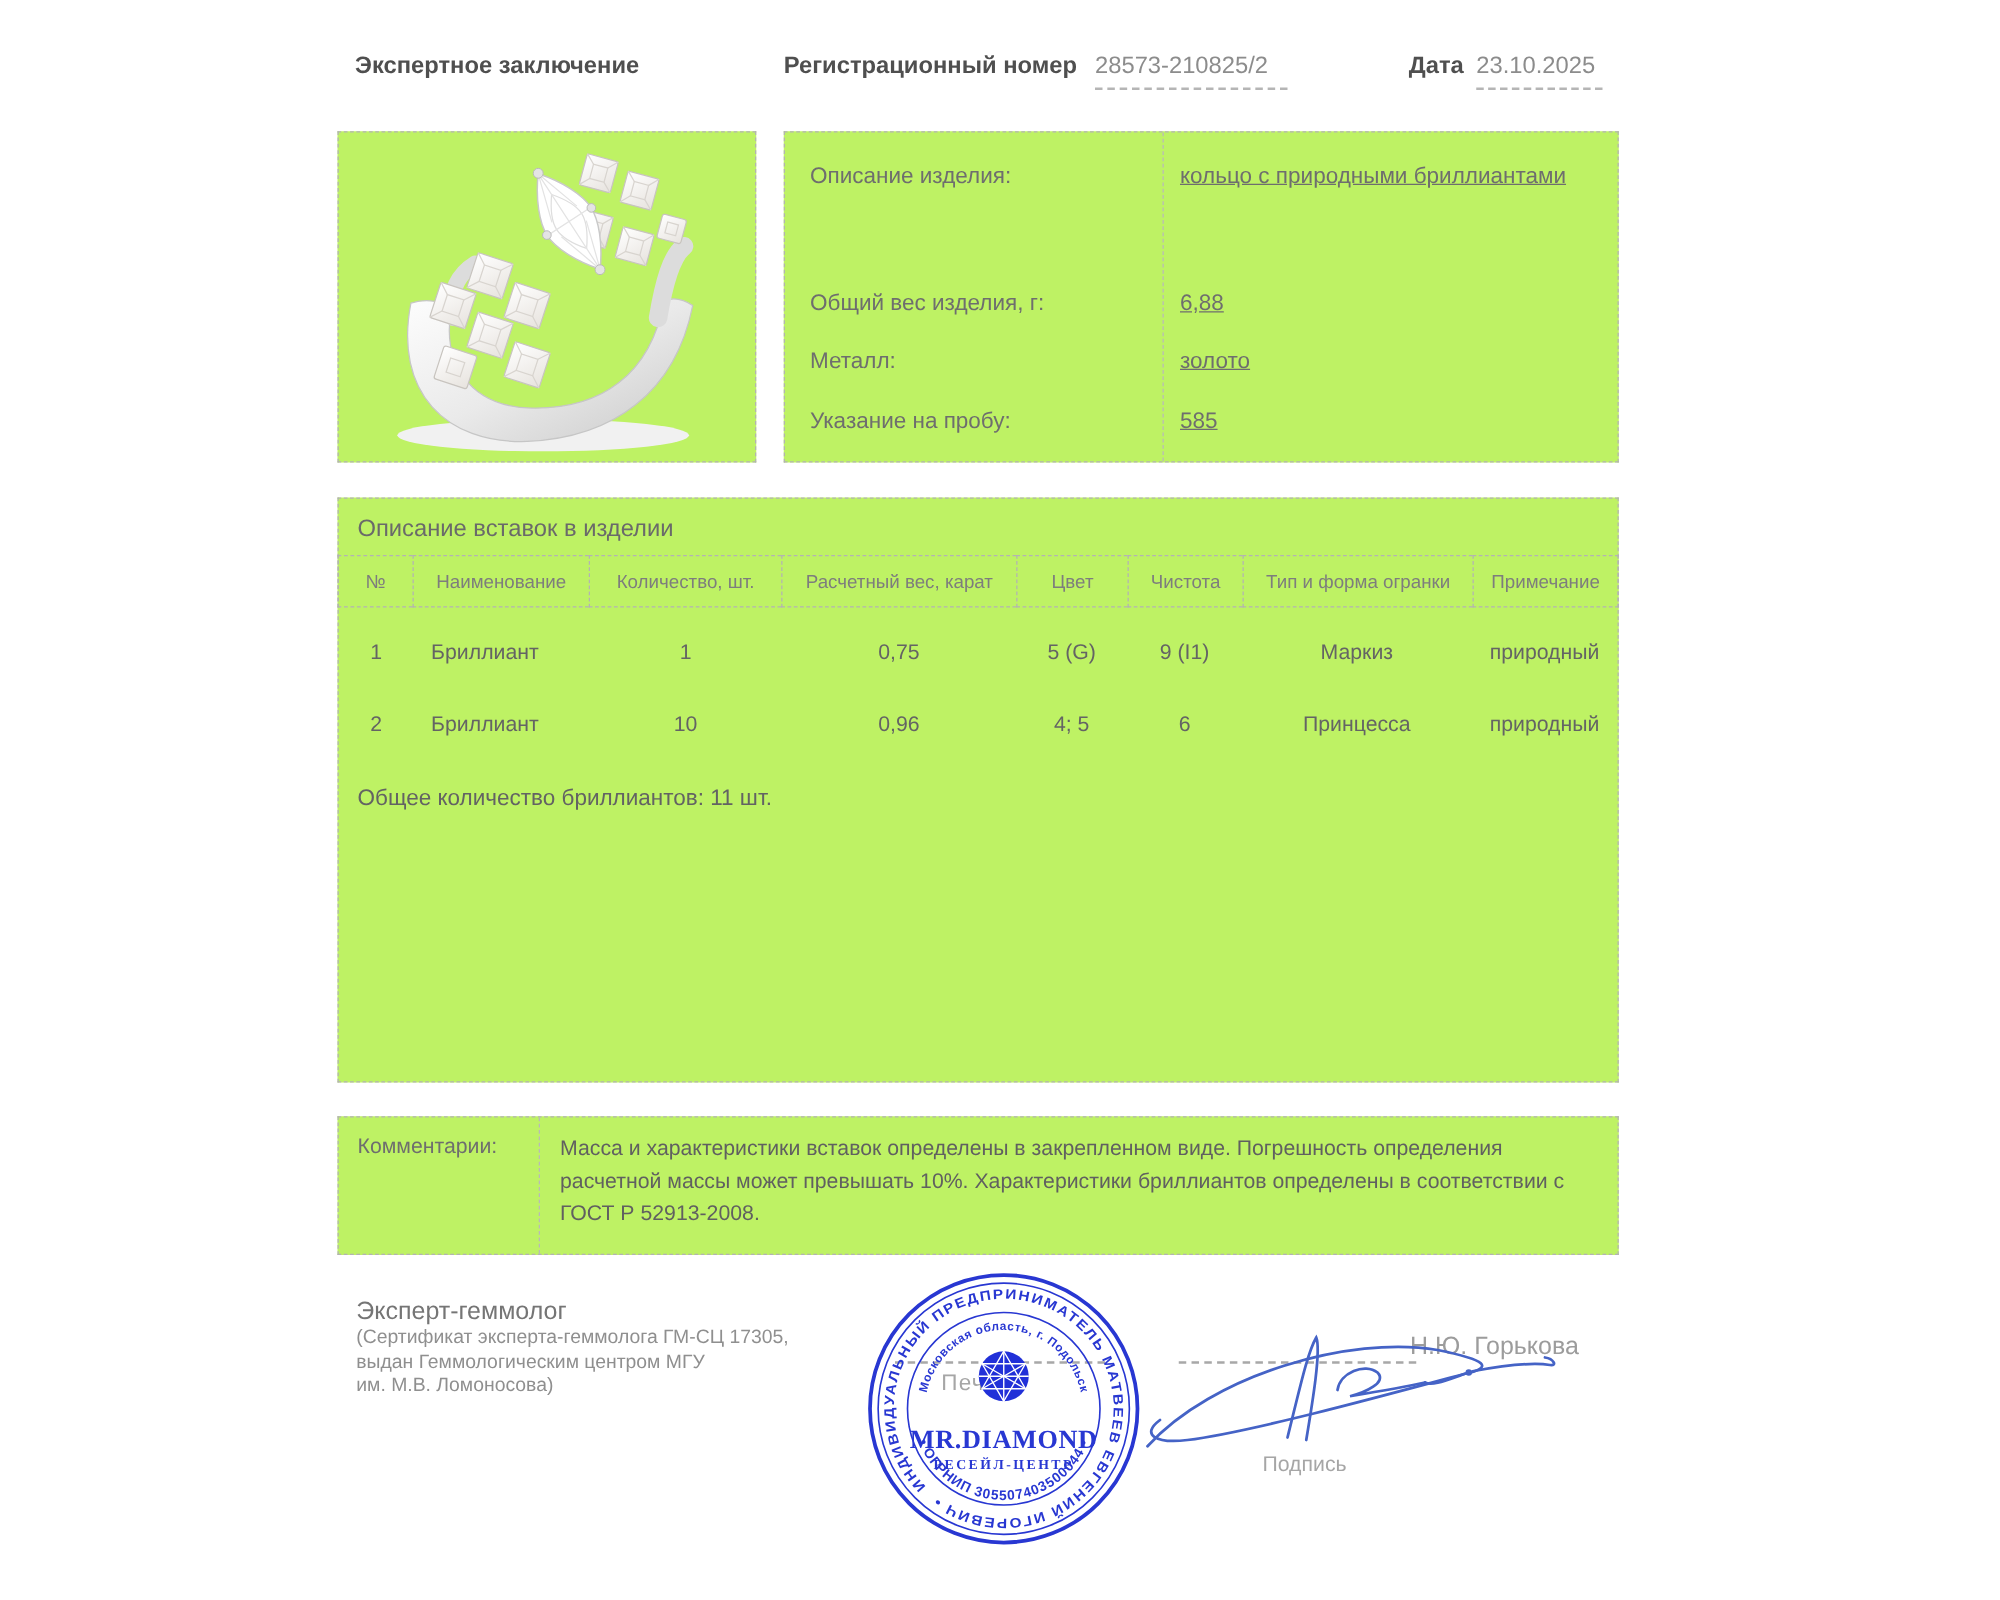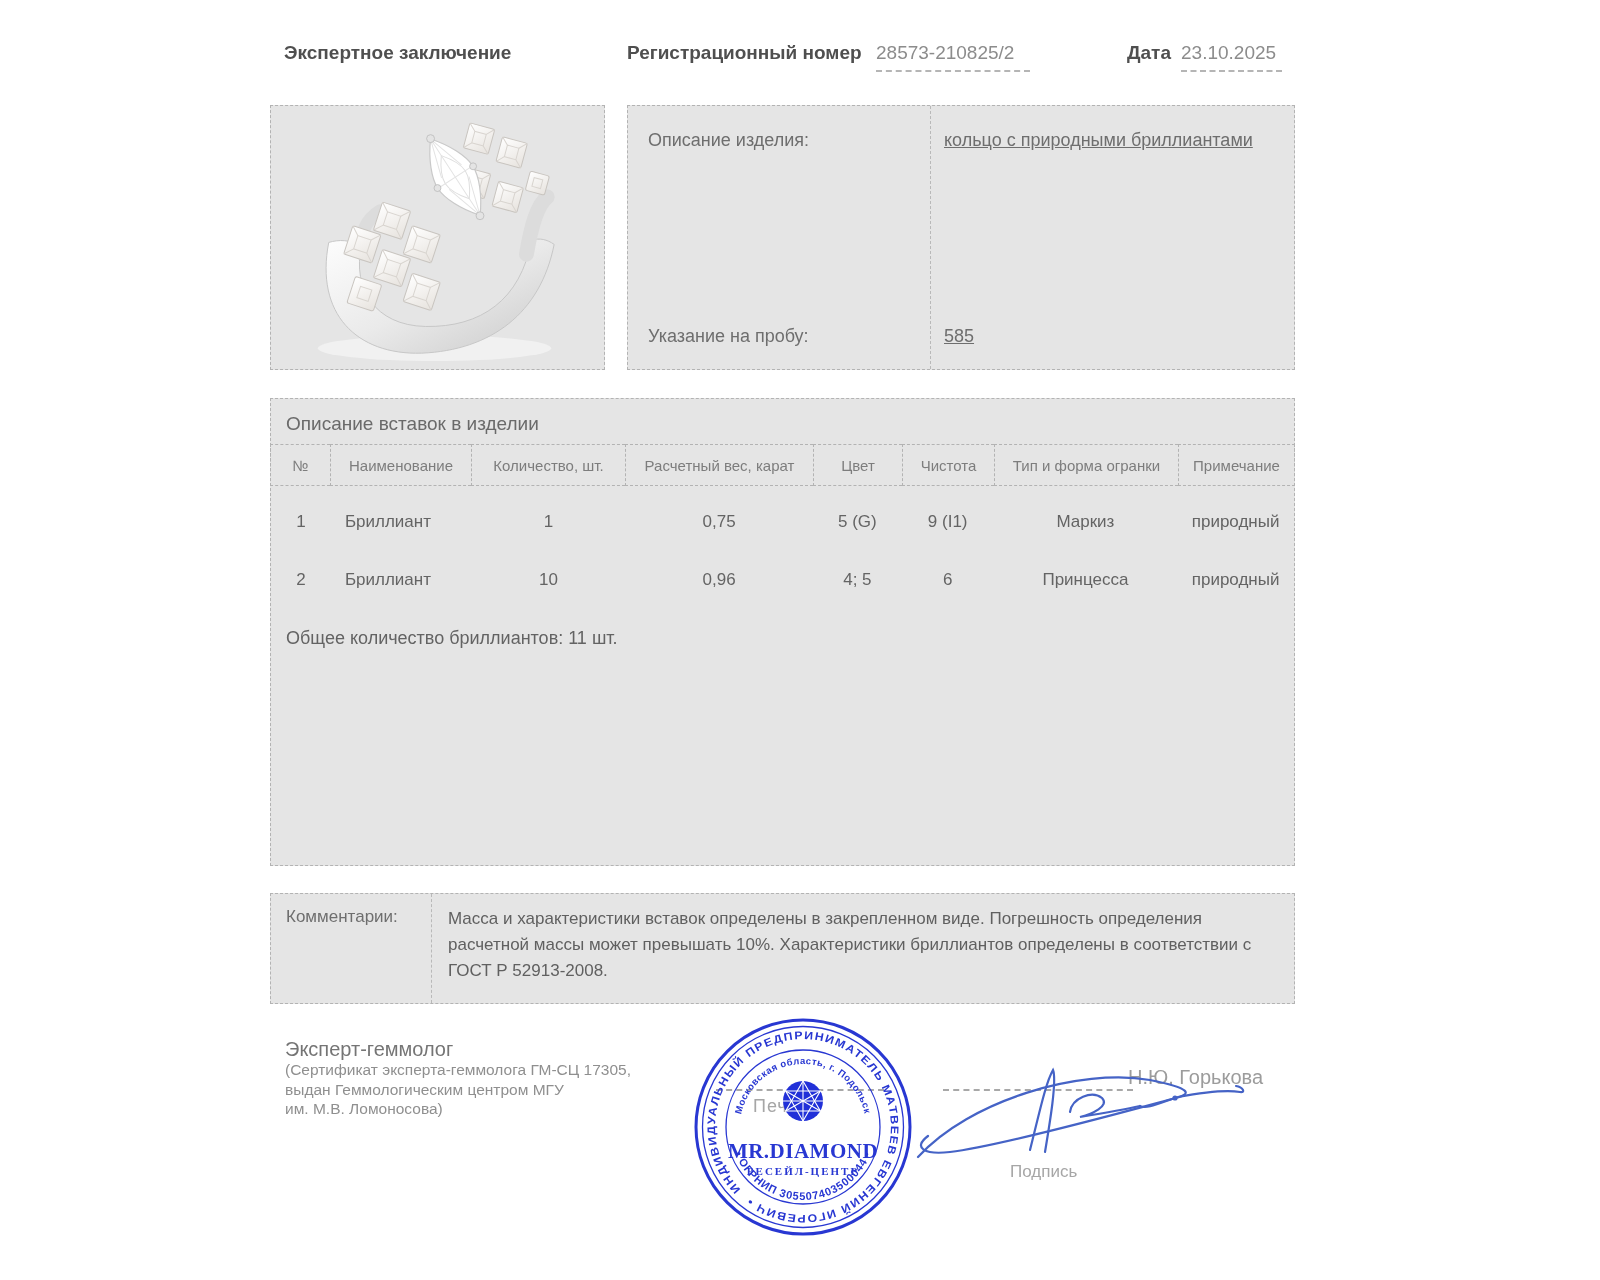--- a/index.html
+++ b/index.html
@@ -5,21 +5,21 @@
   html,body{margin:0;padding:0;background:#fff;}
   #doc{
     position:relative;width:1600px;height:1280px;background:#ffffff;overflow:hidden;
     font-family:"Liberation Sans","DejaVu Sans",sans-serif;
   }
   .abs{position:absolute;}
   
   .h-bold{font-size:19px;font-weight:bold;color:#4f4f4f;white-space:nowrap;}
   .h-val{font-size:19px;color:#8c8c8c;white-space:nowrap;border-bottom:2px dashed #b5b5b5;padding:0 16px 6px 0;}
   
-  .dbox{border:1.5px dashed #b3b3b3;box-sizing:border-box;background:#e5e5e5;}
+  .dbox{border:1.5px dashed #b3b3b3;box-sizing:border-box;background:#bef264;}
   
   .info-row{position:absolute;left:0;right:0;height:24px;display:flex;}
   .info-label{width:302px;box-sizing:border-box;padding-left:20px;font-size:18px;color:#6e6e6e;}
   .info-value{padding-left:14px;font-size:18px;color:#6e6e6e;text-decoration:underline;}
   .info-divider{position:absolute;left:302px;top:0;bottom:0;border-left:1.5px dashed #b9b9b9;}
   
   .t-title{font-size:19px;color:#6a6a6a;}
   .t-head{position:absolute;left:-1px;right:-1px;top:45px;height:42px;display:flex;}
   .t-head .cell{
     box-sizing:border-box;border:1.5px dashed #b3b3b3;border-right:none;
@@ -149,20 +149,28 @@
           <circle cx="168" cy="83" r="3.5"></circle>
       </g>
     </svg>
   </div>
 
   <div class="abs dbox" style="left:627px;top:105px;width:668px;height:265px;">
     <div class="info-divider"></div>
     <div class="info-row" style="top:24px;">
       <div class="info-label">Описание изделия:</div>
       <div class="info-value">кольцо с природными бриллиантами</div>
+    </div>
+    <div class="info-row" style="top:126px;">
+      <div class="info-label">Общий вес изделия, г:</div>
+      <div class="info-value">6,88</div>
+    </div>
+    <div class="info-row" style="top:172px;">
+      <div class="info-label">Металл:</div>
+      <div class="info-value">золото</div>
     </div>
     <div class="info-row" style="top:220px;">
       <div class="info-label">Указание на пробу:</div>
       <div class="info-value">585</div>
     </div>
   </div>
 
   <div class="abs dbox" style="left:270px;top:398px;width:1025px;height:468px;">
     <div class="abs t-title" style="left:15px;top:14px;">Описание вставок в изделии</div>
 

